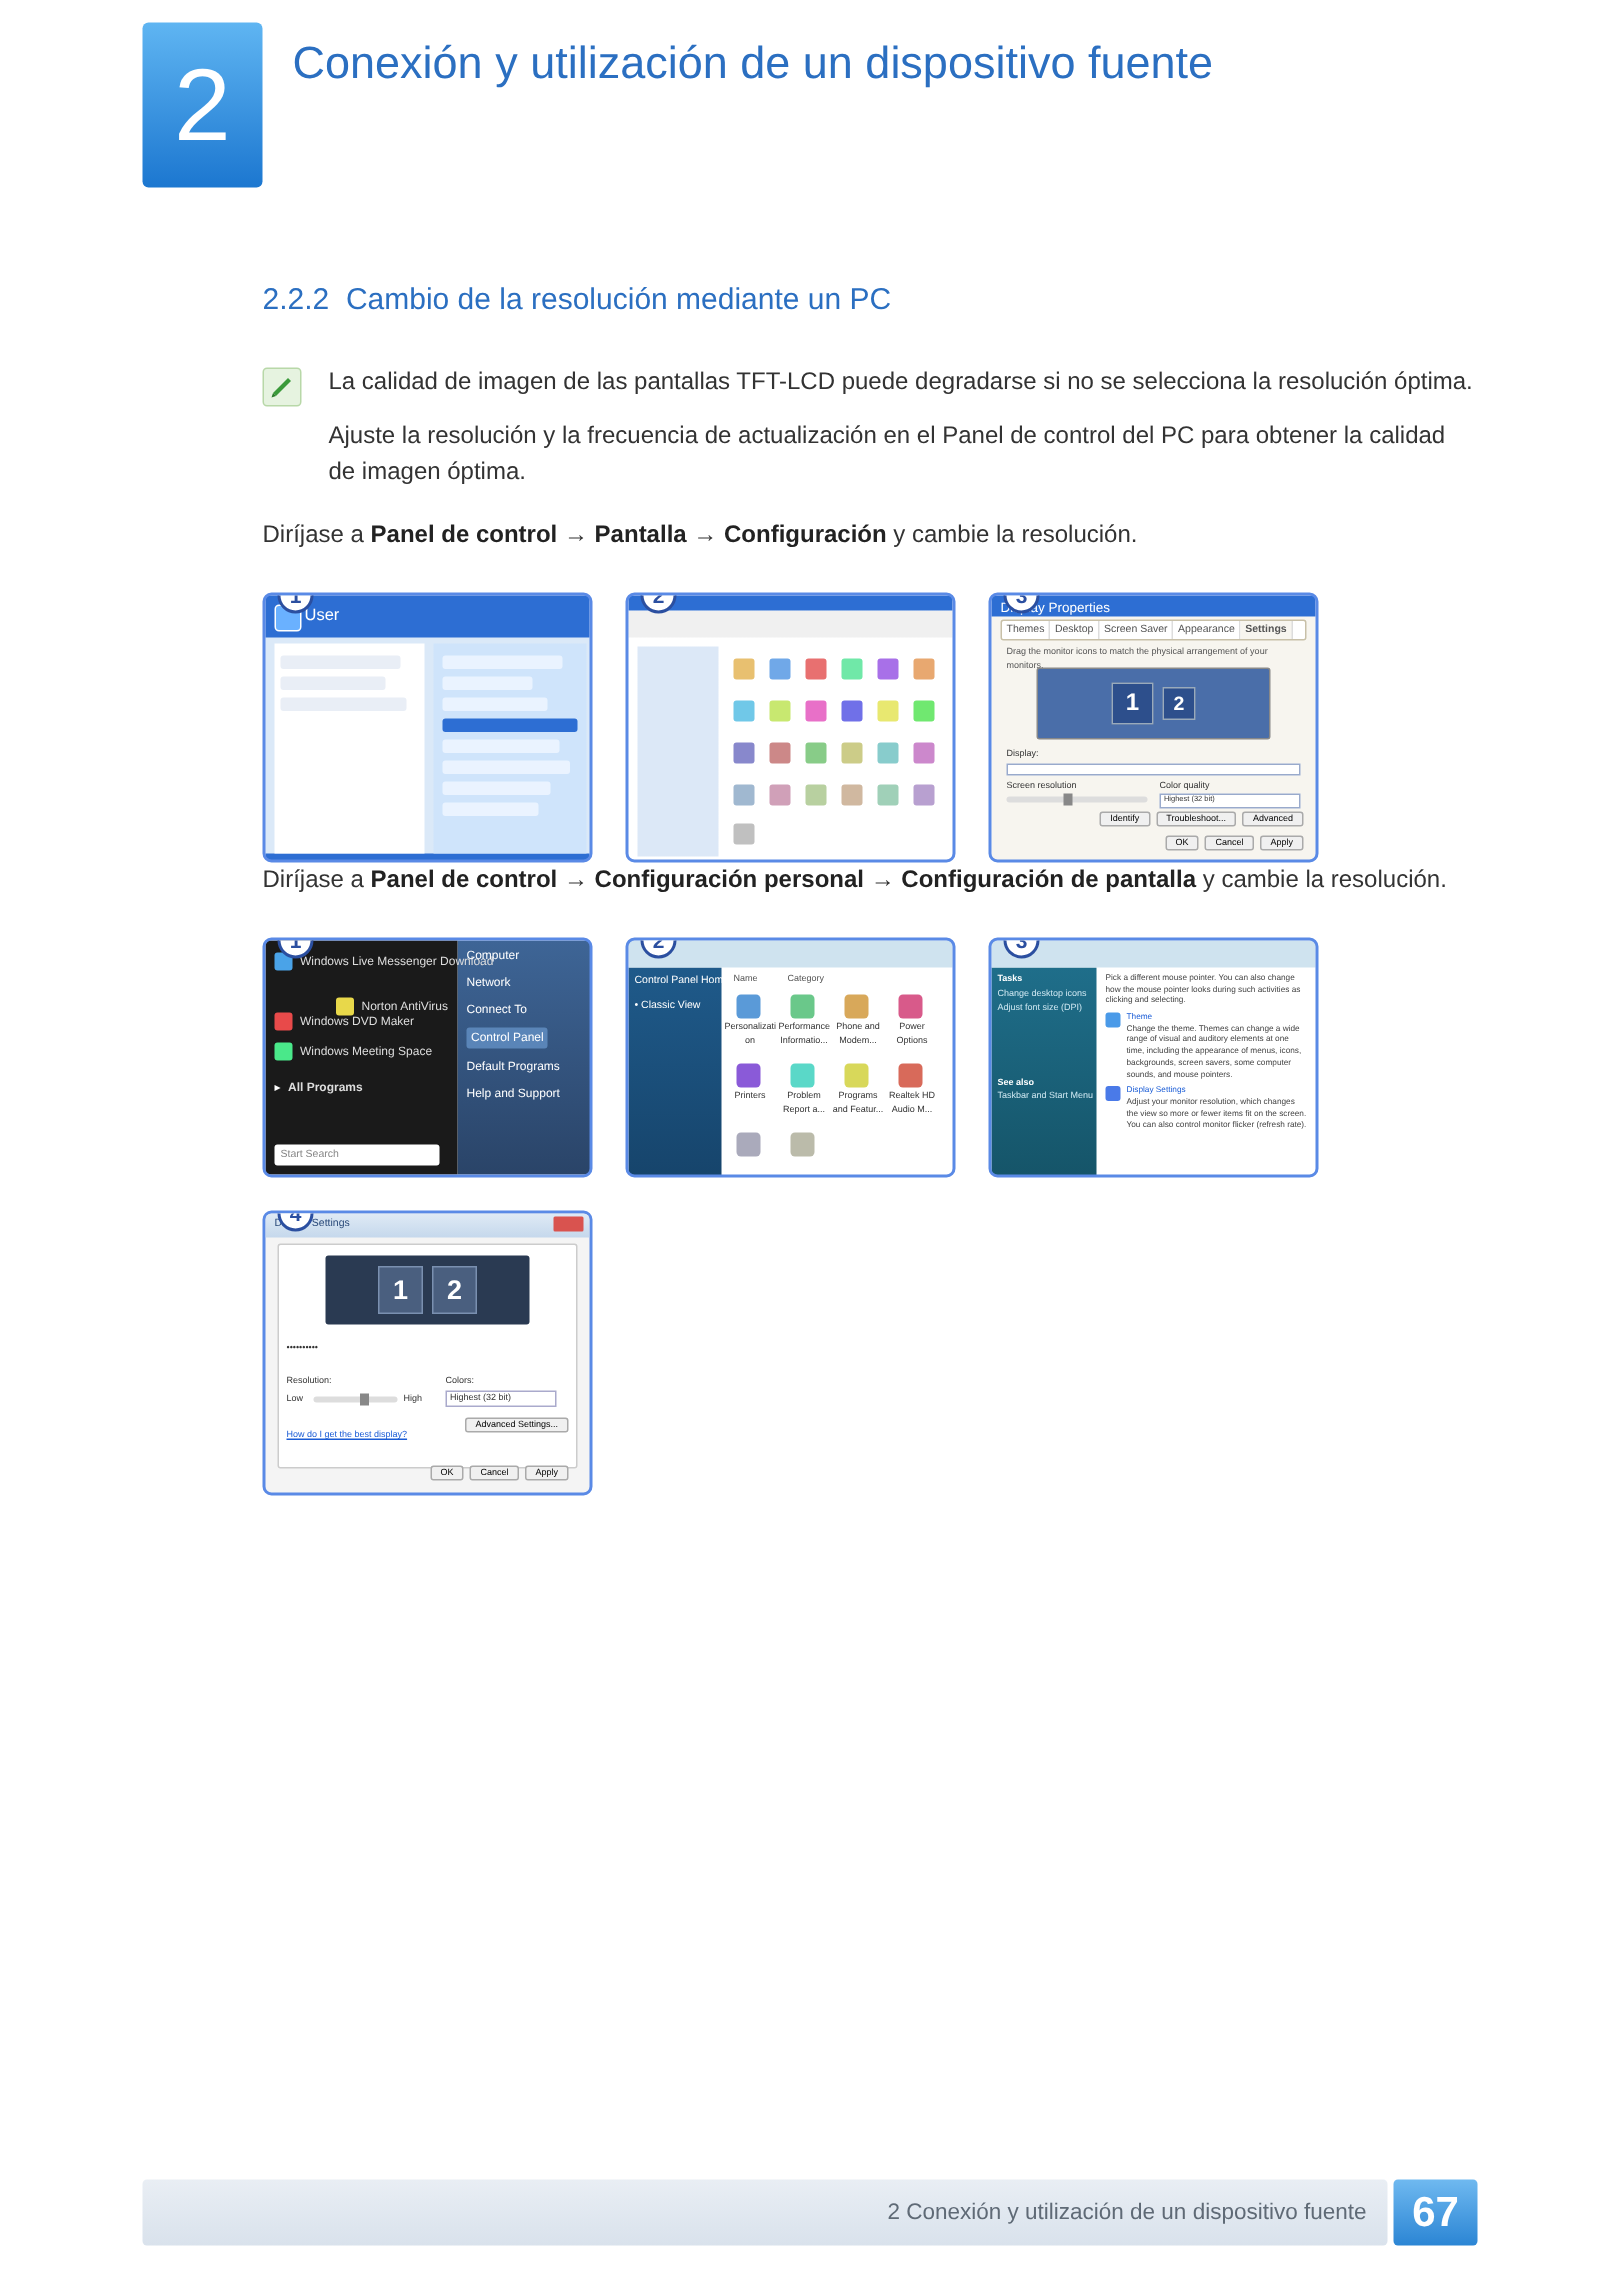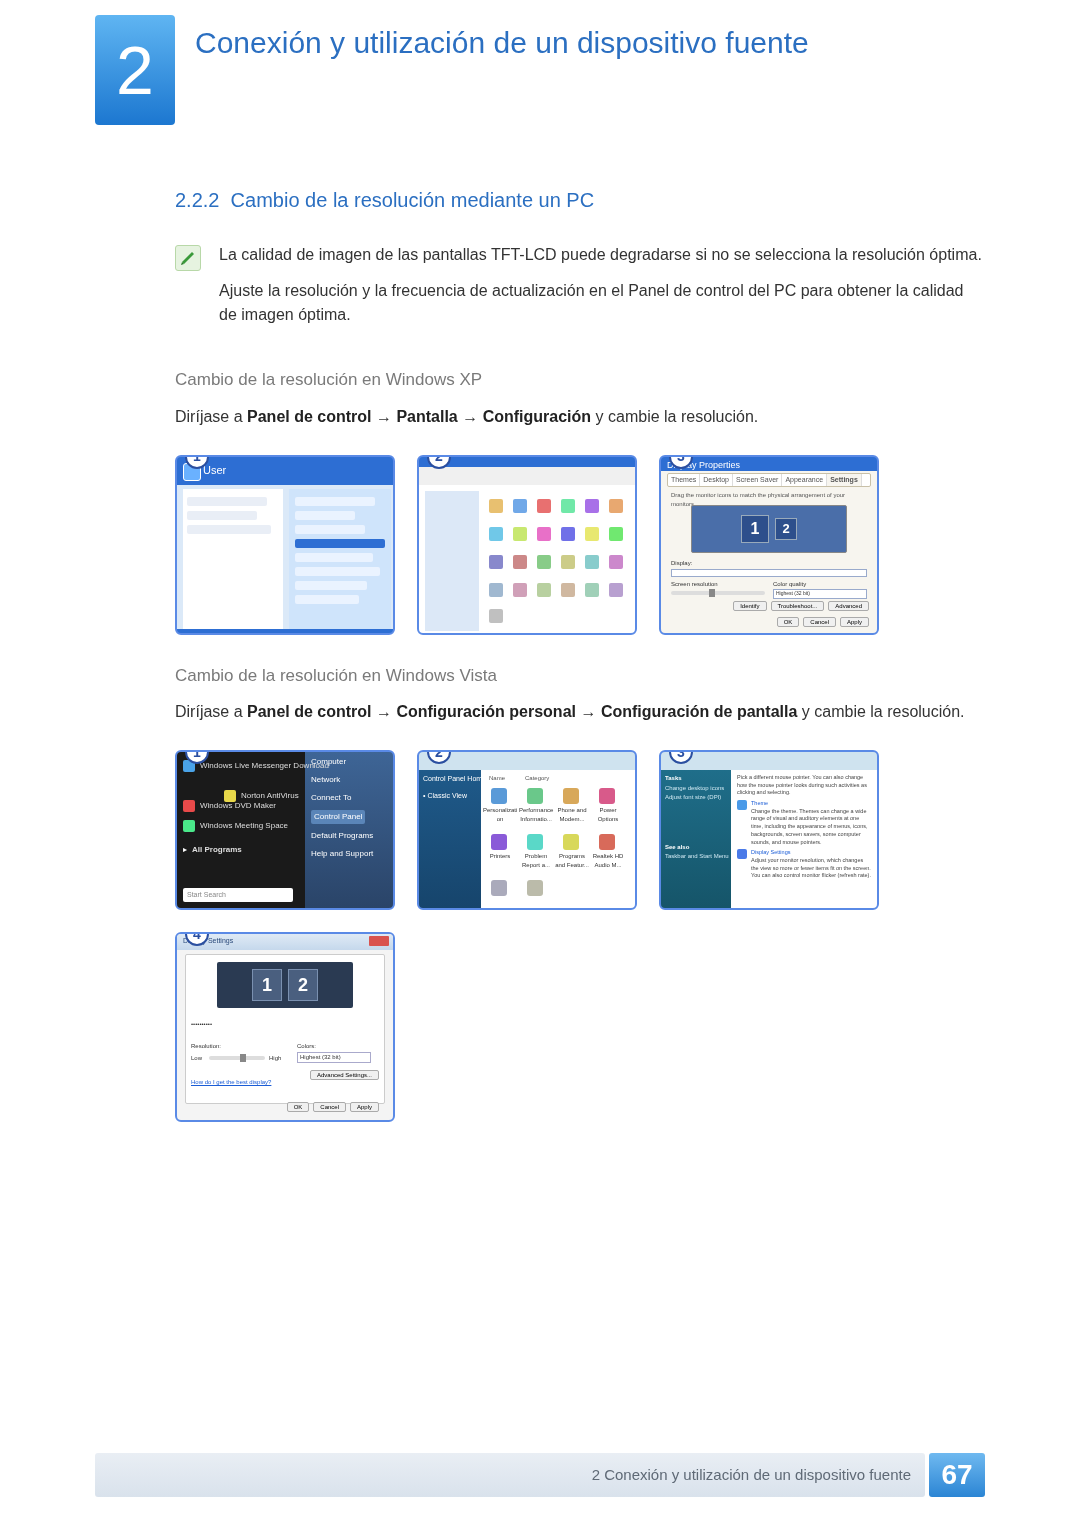--- a/index.html
+++ b/index.html
@@ -254,21 +254,20 @@
             <path d="M3 13 L13 3 L15 5 L5 15 Z" fill="#3a9a3a"></path>
             <path d="M3 13 L2 16 L5 15 Z" fill="#2a7a2a"></path>
           </svg>
     </div>
     <div>
       <p class="body-text">La calidad de imagen de las pantallas TFT-LCD puede degradarse si no se selecciona la resolución óptima.</p>
       <p class="body-text">Ajuste la resolución y la frecuencia de actualización en el Panel de control del PC para obtener la calidad de imagen óptima.</p>
     </div>
   </div>
 
-  <div class="subhead">Cambio de la resolución en Windows XP</div>
   <p class="body-text path-text">
     <span>Diríjase a </span><b>Panel de control</b>
     <span class="arrow">→</span>
     <b>Pantalla</b>
     <span class="arrow">→</span>
     <b>Configuración</b><span> y cambie la resolución.</span>
   </p>
 
   <div class="shots-row">
 
@@ -351,21 +350,20 @@
         <button>Advanced</button>
       </div>
       <div class="xp3-btns">
         <button>OK</button>
         <button>Cancel</button>
         <button>Apply</button>
       </div>
     </div>
   </div>
 
-  <div class="subhead">Cambio de la resolución en Windows Vista</div>
   <p class="body-text path-text">
     <span>Diríjase a </span><b>Panel de control</b>
     <span class="arrow">→</span>
     <b>Configuración personal</b>
     <span class="arrow">→</span>
     <b>Configuración de pantalla</b><span> y cambie la resolución.</span>
   </p>
 
   <div class="shots-row">
 

